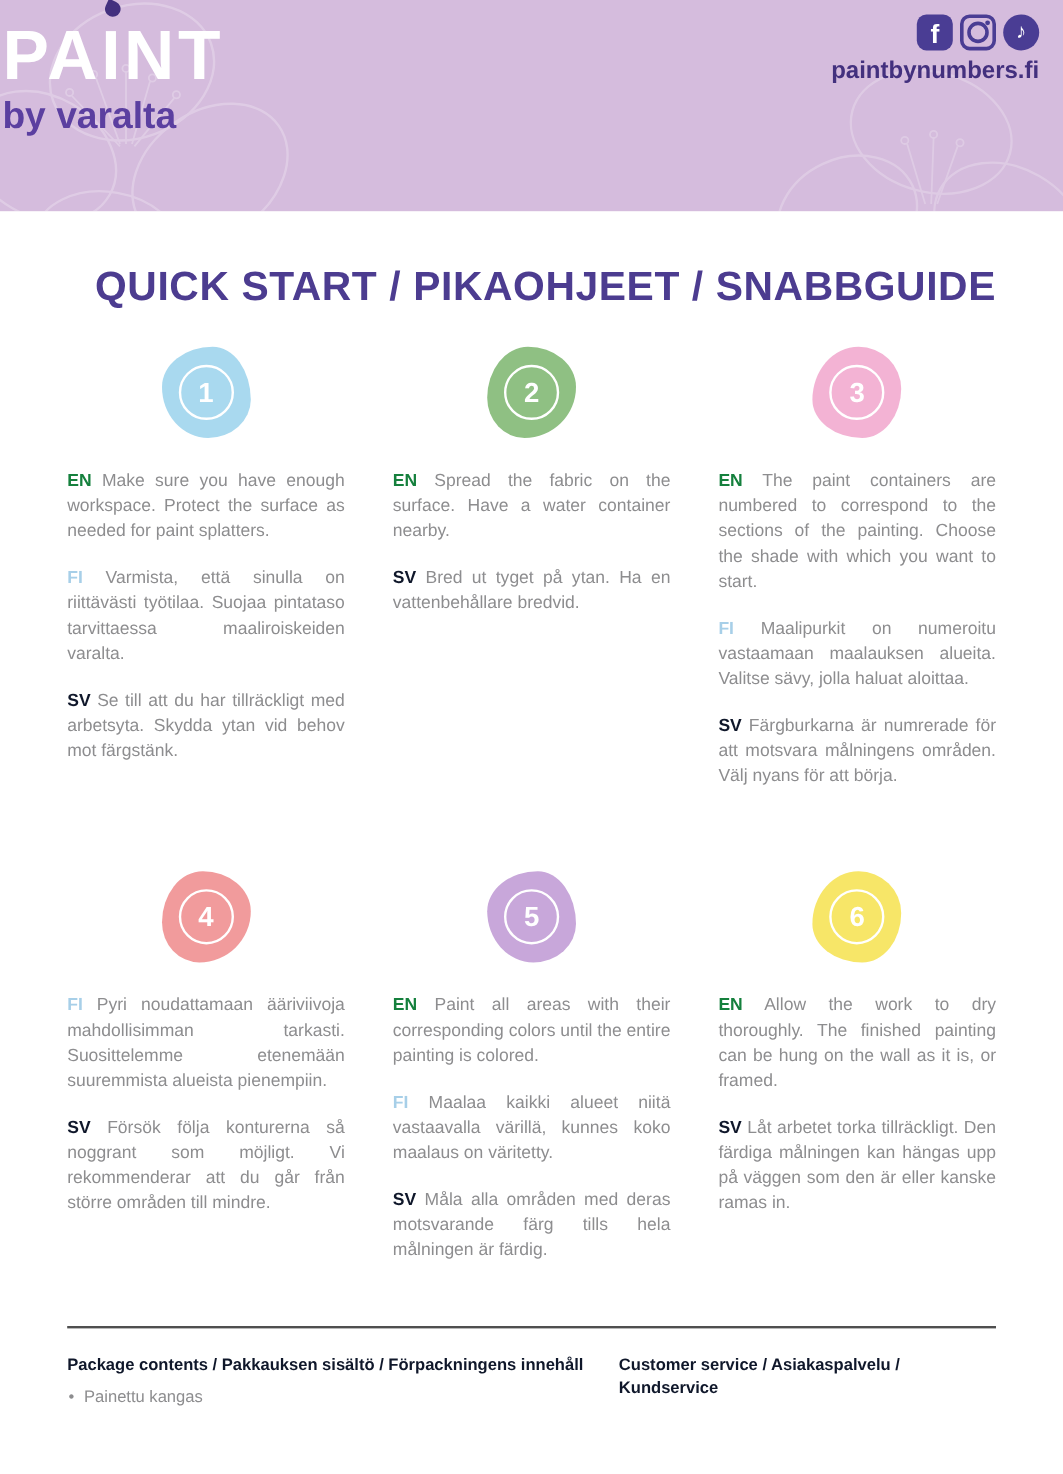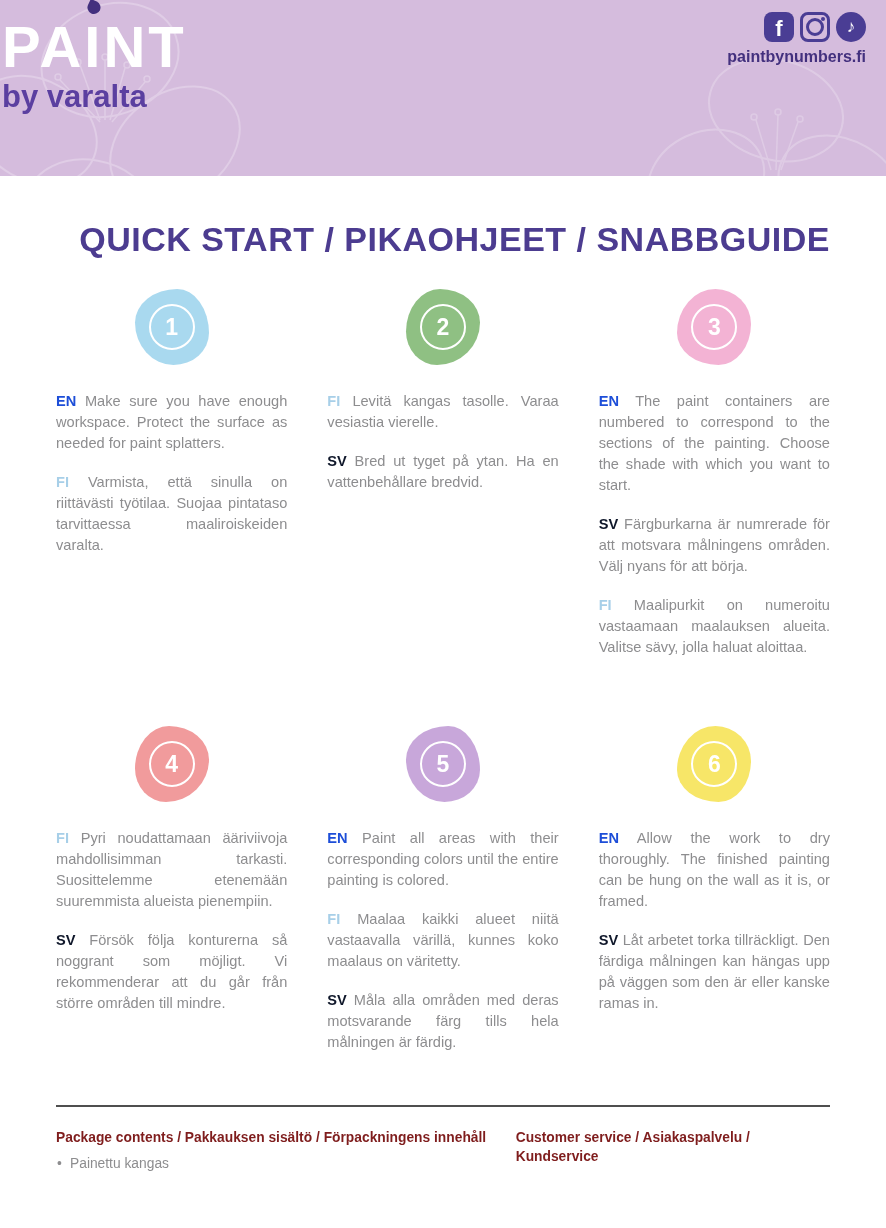--- a/index.html
+++ b/index.html
@@ -50,21 +50,21 @@
     border-radius:50%;transform:translate(-50%,-50%);
   }
   .icon-ig .dot{
     position:absolute;right:2px;top:2px;width:4px;height:4px;border-radius:50%;background:#4a3d94;
   }
   .icon-tt{
     width:30px;height:30px;border-radius:50%;background:#4a3d94;color:#fff;
     display:flex;align-items:center;justify-content:center;font-size:17px;font-weight:700;
   }
   .website{
-    margin-top:6px;font-size:16px;font-weight:700;color:#43307e;
+    margin-top:6px;font-size:20px;font-weight:700;color:#43307e;
   }
   
   .page-title{
     margin:44px 56px 0;
     font-size:34px;font-weight:800;color:#4c3c90;letter-spacing:.5px;
     text-align:right;line-height:1.15;
   }
   
   .steps{
     margin:30px 56px 0;
@@ -87,32 +87,32 @@
   .blob-ring{
     width:42px;height:42px;border:2.5px solid #ffffff;border-radius:50%;
     display:flex;align-items:center;justify-content:center;
     color:#ffffff;font-size:23px;font-weight:700;
   }
   .step p{
     margin:0 0 18px;font-size:14.6px;line-height:21px;color:#8d8d8f;
     text-align:justify;
   }
   .lang{font-weight:700;}
-  .lang-en{color:#1d4ed8;}
+  .lang-en{color:#15803d;}
   .lang-fi{color:#a7cfe8;margin-top:44px;}
   .lang-sv{color:#0f172a;}
   
   .divider{
     margin:34px 56px 0;border:none;border-top:2px solid #4f4f4f;height:0;
   }
   .footer{
     margin:22px 56px 0;display:grid;grid-template-columns:1.38fr 1fr;column-gap:26px;
   }
   .footer h3{
-    margin:0 0 6px;font-size:13.8px;font-weight:700;color:#7f1d1d;line-height:1.35;
+    margin:0 0 6px;font-size:13.8px;font-weight:700;color:#0f172a;line-height:1.35;
   }
   .pkg-list{list-style:none;margin:0;padding:0;}
   .pkg-list li{
     font-size:13.8px;color:#8d8d8f;line-height:20.5px;padding-left:14px;position:relative;
   }
   .pkg-list li::before{
     content:"•";position:absolute;left:1px;color:#8d8d8f;
   }
 </style>
 </head>
@@ -181,37 +181,38 @@
 <h1 class="page-title">QUICK START  /  PIKAOHJEET  /  SNABBGUIDE</h1>
 
 <div class="steps">
 
   <div class="step">
     <div class="blob blob-1 blob-shape-a">
       <div class="blob-ring">1</div>
     </div>
     <p><span class="lang lang-en">EN</span> <span>Make sure you have enough workspace. Protect the surface as needed for paint splatters.</span></p>
     <p><span class="lang lang-fi">FI</span> <span>Varmista, että sinulla on riittävästi työtilaa. Suojaa pintataso tarvittaessa maaliroiskeiden varalta.</span></p>
+    <p><span class="lang lang-sv">SV</span> <span>Se till att du har tillräckligt med arbetsyta. Skydda ytan vid behov mot färgstänk.</span></p>
   </div>
 
   <div class="step">
     <div class="blob blob-2 blob-shape-b">
       <div class="blob-ring">2</div>
     </div>
-    <p><span class="lang lang-fi">FI</span> <span>Levitä kangas tasolle. Varaa vesiastia vierelle.</span></p>
+    <p><span class="lang lang-en">EN</span> <span>Spread the fabric on the surface. Have a water container nearby.</span></p>
     <p><span class="lang lang-sv">SV</span> <span>Bred ut tyget på ytan. Ha en vattenbehållare bredvid.</span></p>
   </div>
 
   <div class="step">
     <div class="blob blob-3 blob-shape-c">
       <div class="blob-ring">3</div>
     </div>
     <p><span class="lang lang-en">EN</span> <span>The paint containers are numbered to correspond to the sections of the painting. Choose the shade with which you want to start.</span></p>
+    <p><span class="lang lang-fi">FI</span> <span>Maalipurkit on numeroitu vastaamaan maalauksen alueita. Valitse sävy, jolla haluat aloittaa.</span></p>
     <p><span class="lang lang-sv">SV</span> <span>Färgburkarna är numrerade för att motsvara målningens områden. Välj nyans för att börja.</span></p>
-    <p><span class="lang lang-fi">FI</span> <span>Maalipurkit on numeroitu vastaamaan maalauksen alueita. Valitse sävy, jolla haluat aloittaa.</span></p>
   </div>
 
   <div class="step">
     <div class="blob blob-4 blob-shape-b">
       <div class="blob-ring">4</div>
     </div>
     <p><span class="lang lang-fi">FI</span> <span>Pyri noudattamaan ääriviivoja mahdollisimman tarkasti. Suosittelemme etenemään suuremmista alueista pienempiin.</span></p>
     <p><span class="lang lang-sv">SV</span> <span>Försök följa konturerna så noggrant som möjligt. Vi rekommenderar att du går från större områden till mindre.</span></p>
   </div>
 

